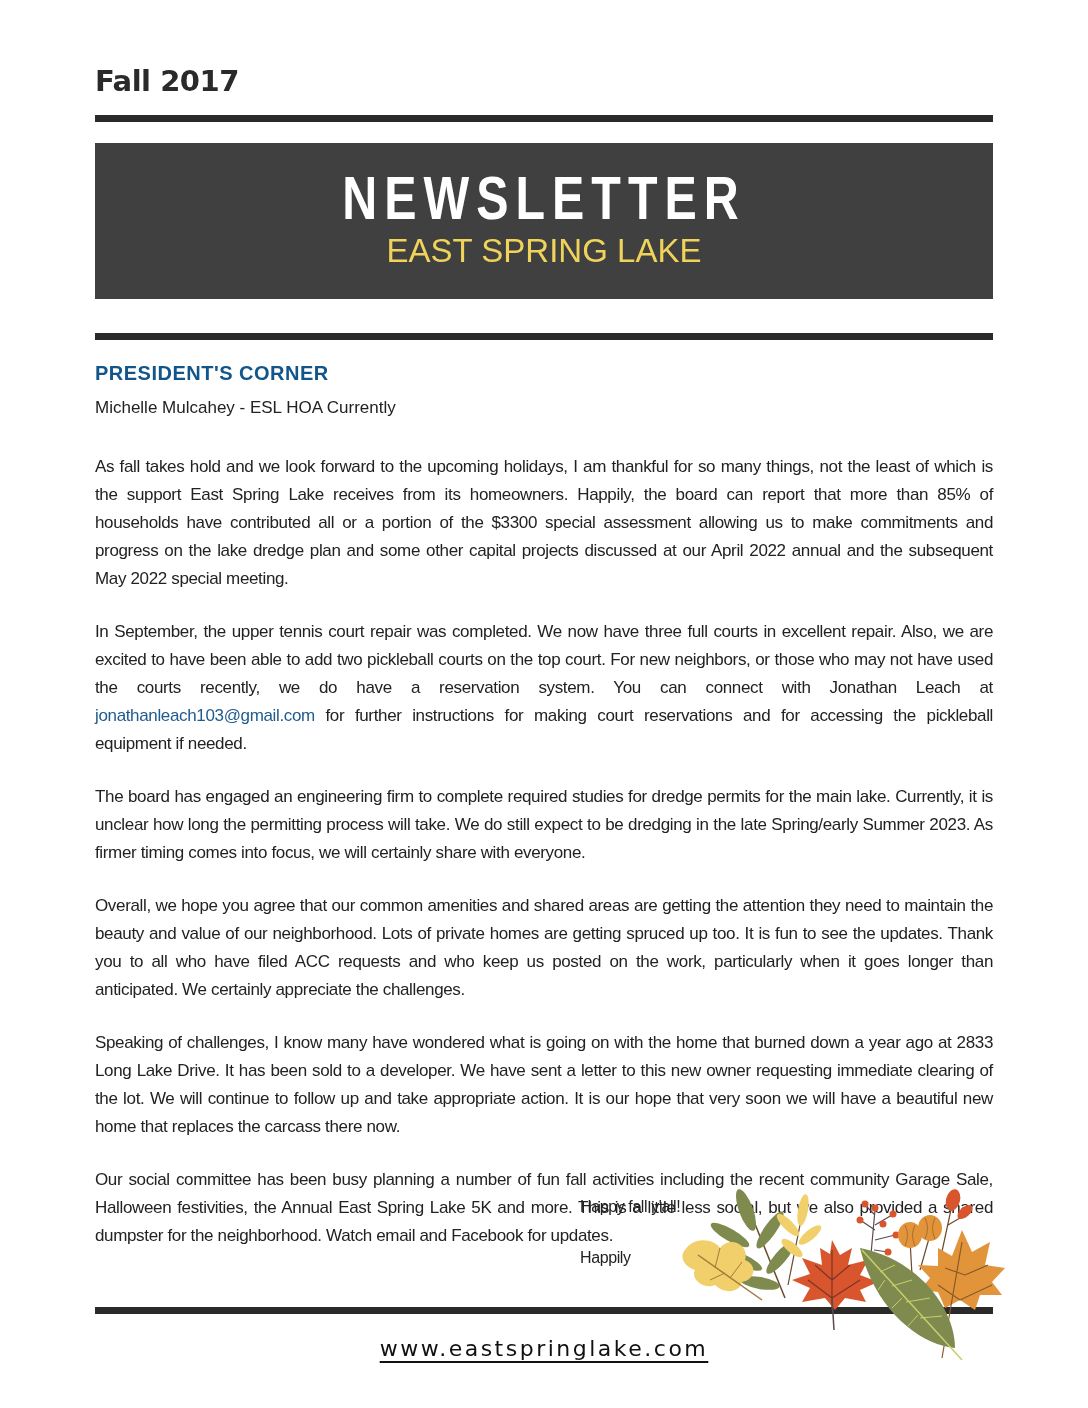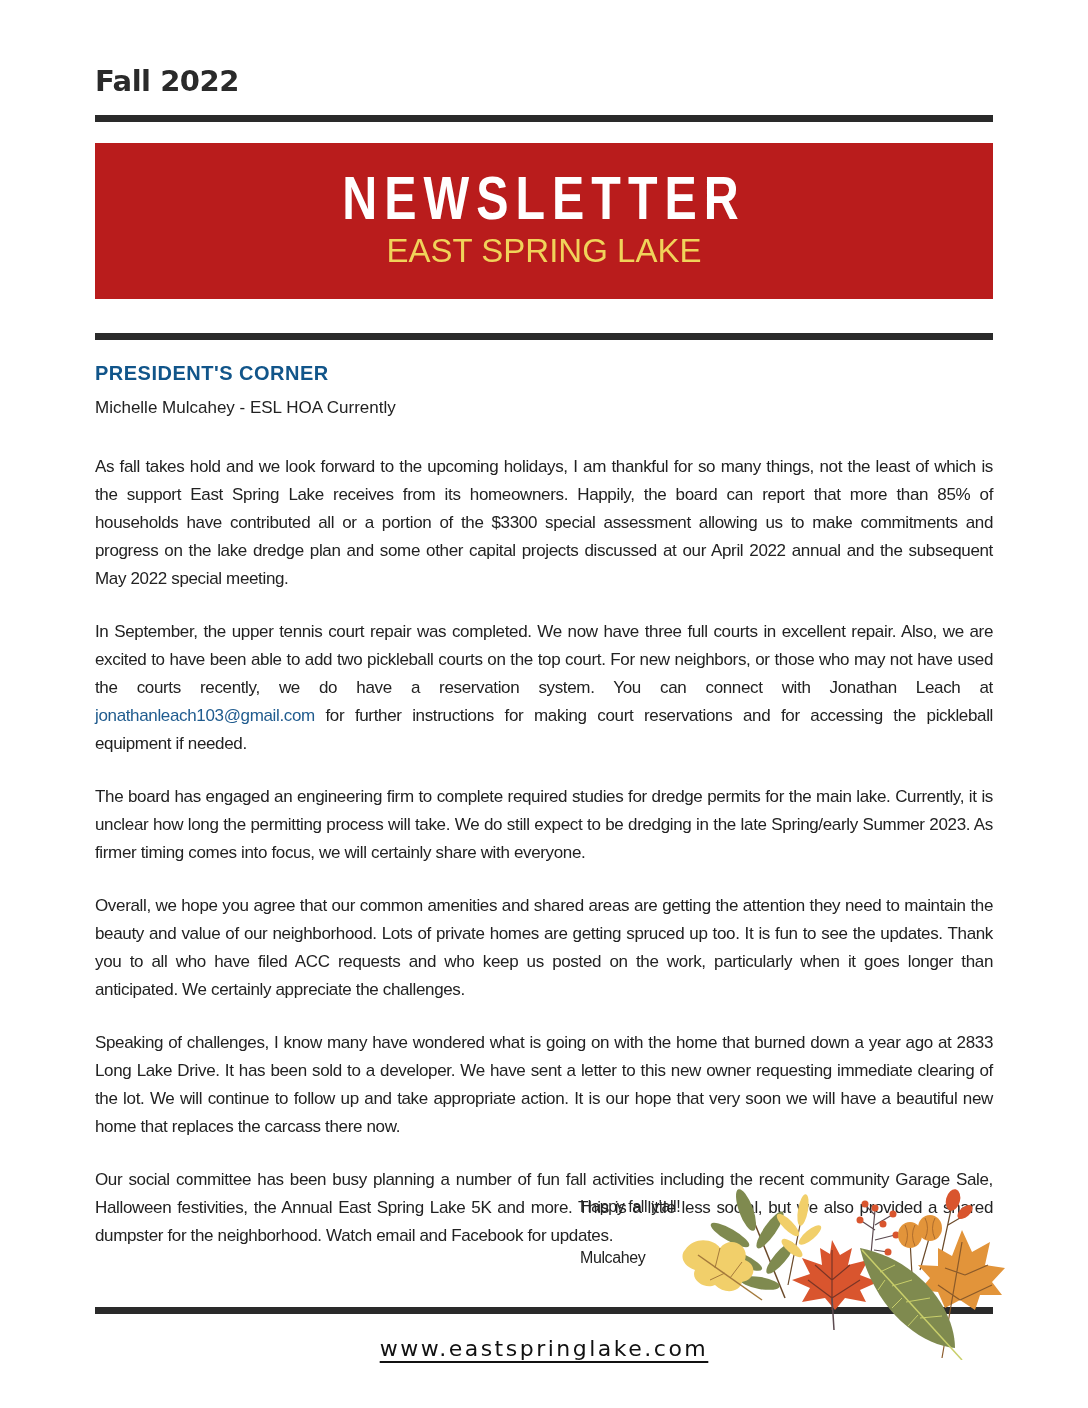--- a/index.html
+++ b/index.html
@@ -2,39 +2,39 @@
 <html><head>
 <meta charset="utf-8">
 <style>
   html, body { margin: 0; padding: 0; background: #ffffff; }
   body { width: 1088px; height: 1408px; position: relative; overflow: hidden; font-family: "Liberation Sans", sans-serif; color: #222; }
   .issue { position: absolute; left: 95px; top: 64px; font-family: "DejaVu Sans", sans-serif; font-weight: bold; font-size: 29px; color: #2a2a2a; letter-spacing: -0.5px; }
   .rule { position: absolute; left: 95px; width: 898px; height: 7px; background: #2a2a2a; }
   .rule.r1 { top: 115px; }
   .rule.r2 { top: 333px; }
   .rule.r3 { top: 1307px; }
-  .banner { position: absolute; left: 95px; top: 143px; width: 898px; height: 156px; background: #b91c1c; text-align: center; }
+  .banner { position: absolute; left: 95px; top: 143px; width: 898px; height: 156px; background: #404040; text-align: center; }
   .banner h1 { margin: 0; position: absolute; left: 0; right: 0; top: 20px; font-family: "Liberation Sans", sans-serif; font-weight: bold; font-size: 62px; color: #ffffff; letter-spacing: 9px; transform: scaleX(0.78); line-height: 70px; }
   .banner h2 { margin: 0; position: absolute; left: 0; right: 0; top: 88px; font-family: "Liberation Sans", sans-serif; font-weight: normal; font-size: 33px; color: #f0d35a; line-height: 40px; }
   .section-title { position: absolute; left: 95px; top: 362px; font-family: "Liberation Sans", sans-serif; font-weight: bold; font-size: 20px; color: #11558a; letter-spacing: 0.5px; }
   .byline { position: absolute; left: 95px; top: 398px; font-size: 17px; color: #222; }
   .body { position: absolute; left: 95px; top: 437px; width: 898px; }
   .body p { margin: 16px 0 25px 0; font-size: 17px; line-height: 28px; text-align: justify; color: #222; letter-spacing: -0.35px; }
   .body a { color: #1f5b8e; text-decoration: none; }
   .signoff { position: absolute; left: 580px; font-size: 16px; color: #222; letter-spacing: -0.4px; }
   .signoff.s1 { top: 1198px; }
   .signoff.s2 { top: 1249px; }
   .leaves { position: absolute; left: 680px; top: 1180px; width: 330px; height: 180px; }
   .website { position: absolute; left: 0; right: 0; top: 1336px; text-align: center; }
   .website a { font-family: "DejaVu Sans", sans-serif; font-size: 22px; color: #111; letter-spacing: 2.5px; text-decoration: underline; text-decoration-thickness: 2px; text-underline-offset: 5px; }
 </style>
 </head>
 <body>
 
-<div class="issue">Fall 2022</div>
+<div class="issue">Fall 2017</div>
 <div class="rule r1"></div>
 
 <div class="banner">
   <h1>NEWSLETTER</h1>
   <h2>EAST SPRING LAKE</h2>
 </div>
 
 <div class="rule r2"></div>
 
 <div class="section-title">PRESIDENT'S CORNER</div>
@@ -43,21 +43,21 @@
 <div class="body">
   <p>As fall takes hold and we look forward to the upcoming holidays, I am thankful for so many things, not the least of which is the support East Spring Lake receives from its homeowners. Happily, the board can report that more than 85% of households have contributed all or a portion of the $3300 special assessment allowing us to make commitments and progress on the lake dredge plan and some other capital projects discussed at our April 2022 annual and the subsequent May 2022 special meeting.</p>
   <p><span>In September, the upper tennis court repair was completed. We now have three full courts in excellent repair. Also, we are excited to have been able to add two pickleball courts on the top court. For new neighbors, or those who may not have used the courts recently, we do have a reservation system. You can connect with Jonathan Leach at </span><a href="mailto:jonathanleach103@gmail.com">jonathanleach103@gmail.com</a><span> for further instructions for making court reservations and for accessing the pickleball equipment if needed.</span></p>
   <p>The board has engaged an engineering firm to complete required studies for dredge permits for the main lake. Currently, it is unclear how long the permitting process will take. We do still expect to be dredging in the late Spring/early Summer 2023. As firmer timing comes into focus, we will certainly share with everyone.</p>
   <p>Overall, we hope you agree that our common amenities and shared areas are getting the attention they need to maintain the beauty and value of our neighborhood.  Lots of private homes are getting spruced up too. It is fun to see the updates. Thank you to all who have filed ACC requests and who keep us posted on the work, particularly when it goes longer than anticipated. We certainly appreciate the challenges.</p>
   <p>Speaking of challenges, I know many have wondered what is going on with the home that burned down a year ago at 2833 Long Lake Drive. It has been sold to a developer. We have sent a letter to this new owner requesting immediate clearing of the lot. We will continue to follow up and take appropriate action. It is our hope that very soon we will have a beautiful new home that replaces the carcass there now.</p>
   <p>Our social committee has been busy planning a number of fun fall activities including the recent community Garage Sale, Halloween festivities, the Annual East Spring Lake 5K and more. This is a little less social, but we also provided a shared dumpster for the neighborhood. Watch email and Facebook for updates.</p>
 </div>
 
 <div class="signoff s1">Happy fall y'all!</div>
-<div class="signoff s2">Mulcahey</div>
+<div class="signoff s2">Happily</div>
 
 <div class="rule r3"></div>
 
 <svg class="leaves" viewBox="0 0 330 180" xmlns="http://www.w3.org/2000/svg">
 
   <g>
     <path d="M62 12 L105 118" stroke="#6b4a2a" stroke-width="1.5" fill="none"></path>
     <ellipse cx="66" cy="30" rx="7" ry="22" fill="#7f8a4f" transform="rotate(-20 66 30)"></ellipse>
     <ellipse cx="50" cy="55" rx="6" ry="22" fill="#7f8a4f" transform="rotate(-60 50 55)"></ellipse>
     <ellipse cx="90" cy="50" rx="6" ry="22" fill="#7f8a4f" transform="rotate(35 90 50)"></ellipse>

